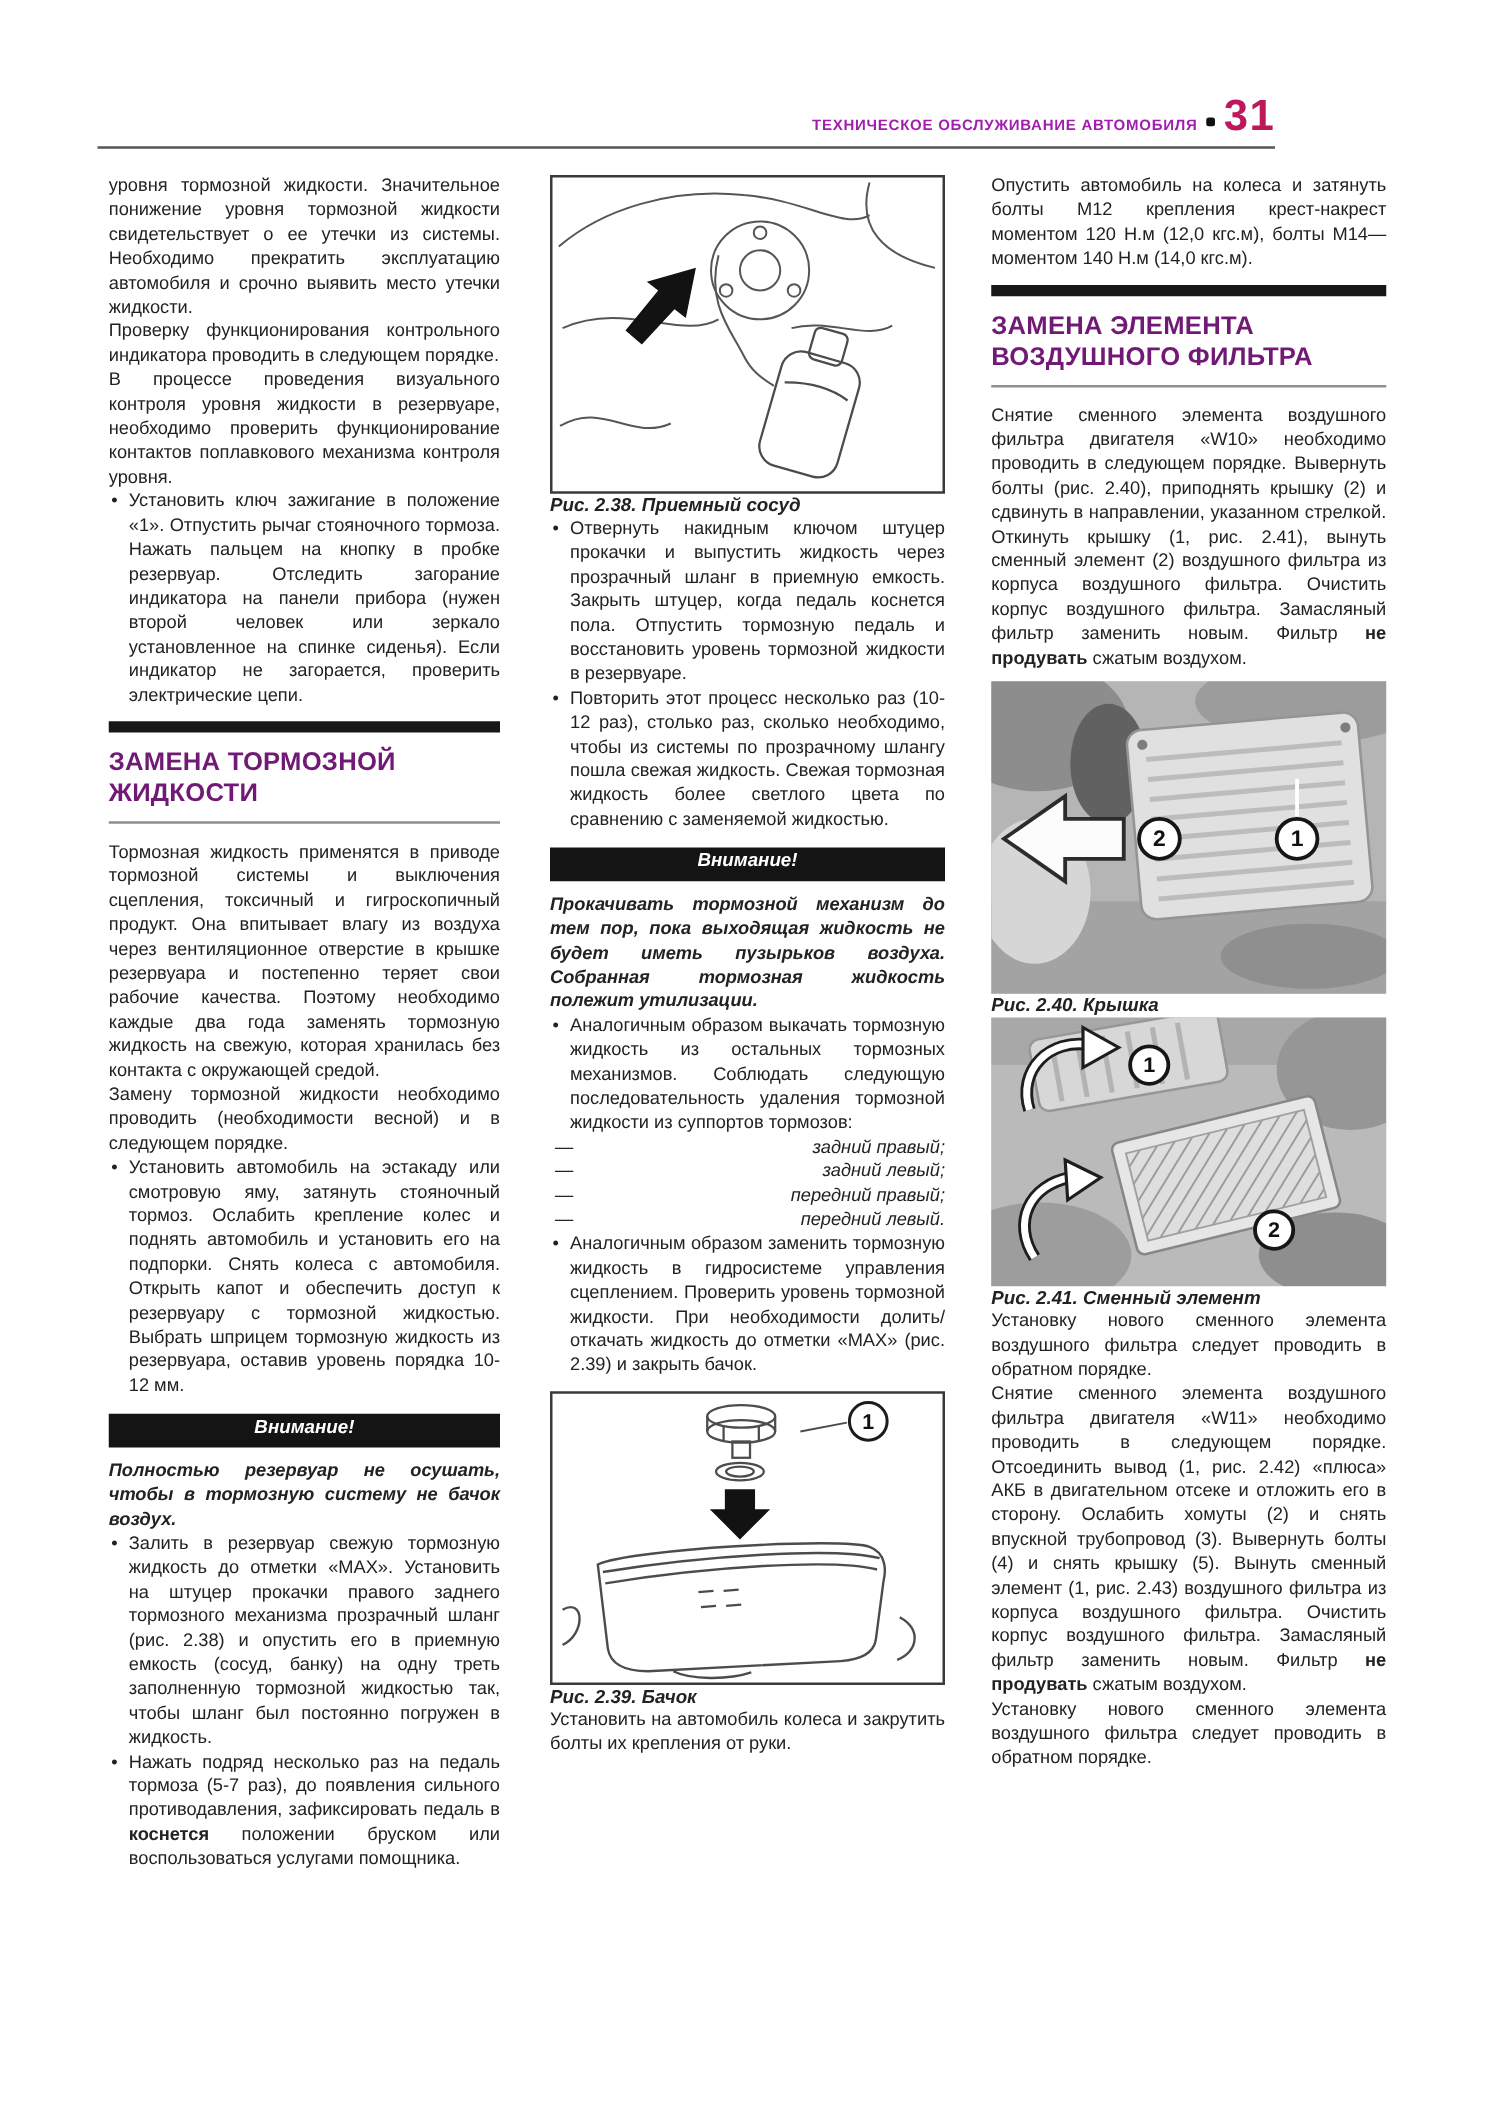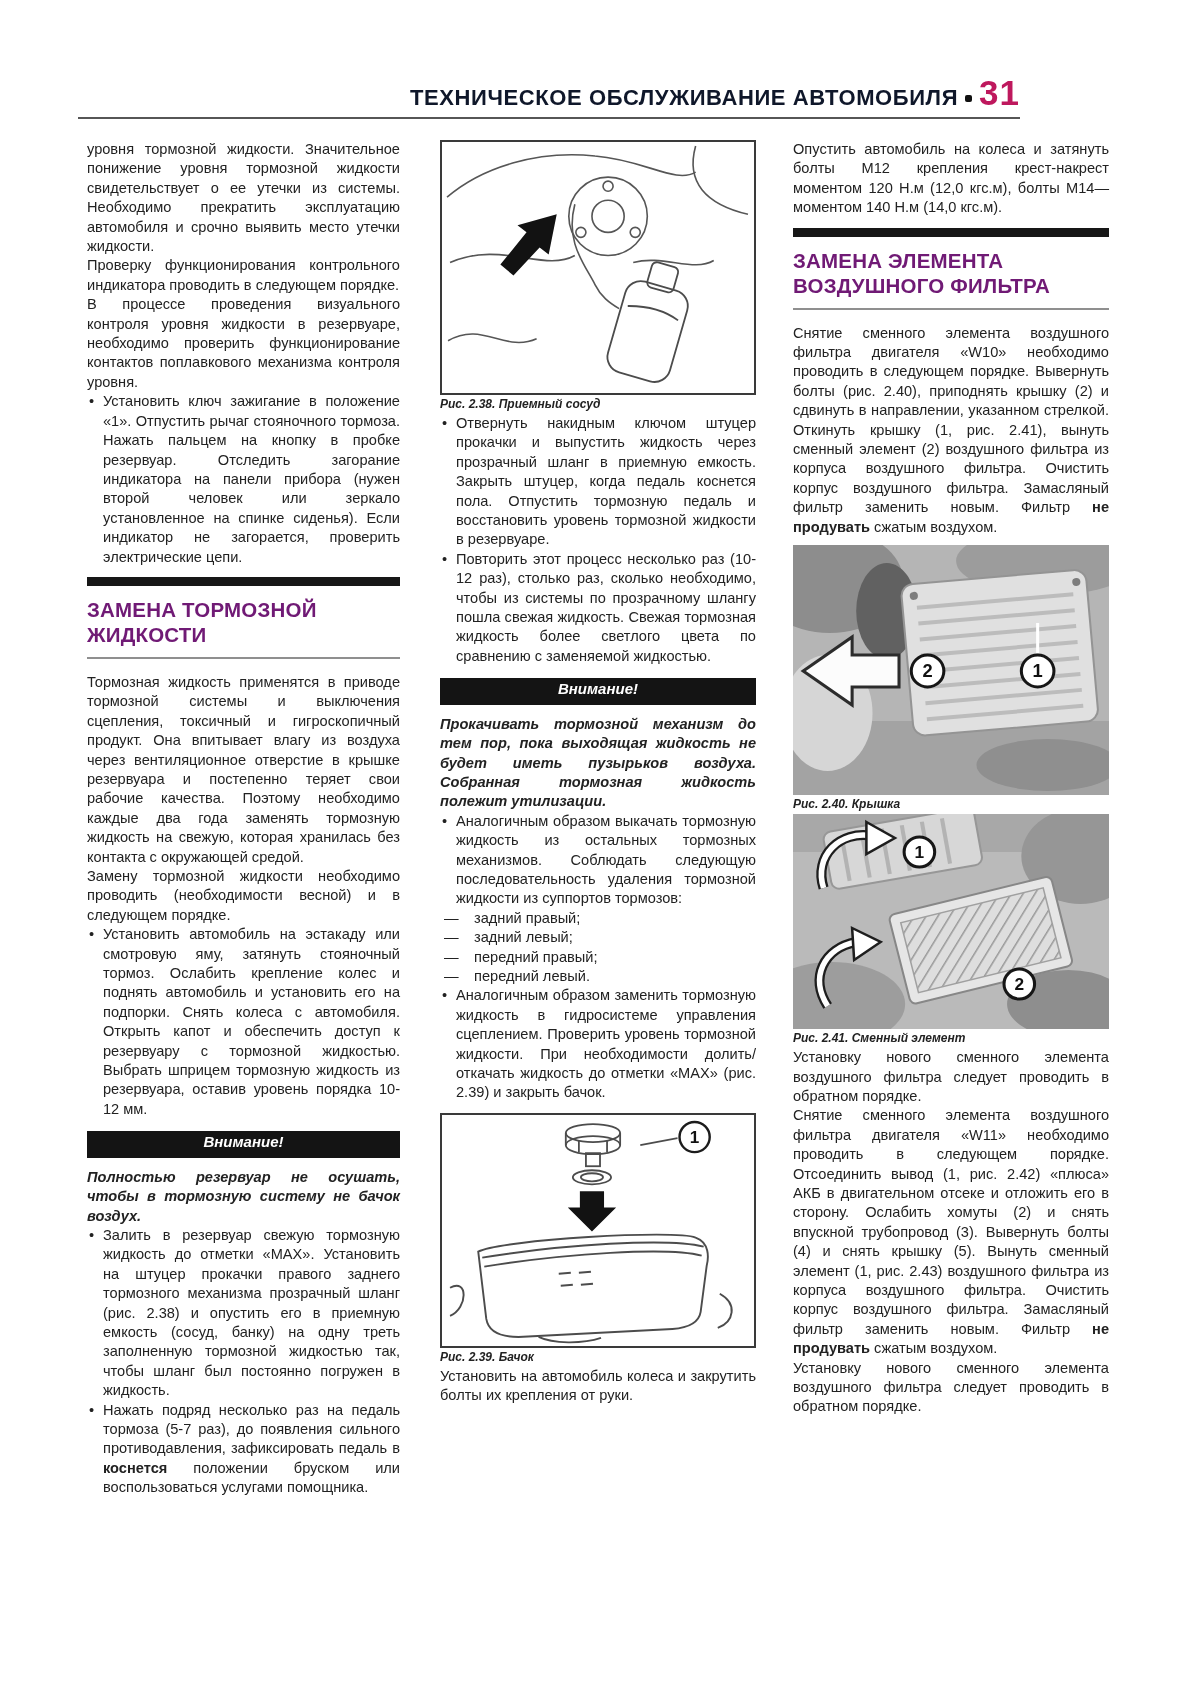--- a/index.html
+++ b/index.html
@@ -12,21 +12,21 @@
     overflow:hidden;
   }
   .page { position:absolute; inset:0; background:#fff; }
 
   
   .page-header {
     position:absolute; top:78px; left:78px; width:942px;
     display:flex; align-items:baseline; justify-content:flex-end;
   }
   .header-title {
-    font-size:22px; font-weight:bold; color:#0f172a; letter-spacing:0.6px;
+    font-size:12px; font-weight:bold; color:#a21caf; letter-spacing:0.6px;
   }
   .header-dot {
     width:7px; height:7px; background:#111; border-radius:2px;
     margin:0 7px; align-self:center; margin-top:8px;
   }
   .page-number { font-size:35px; font-weight:bold; color:#be185d; letter-spacing:1px; line-height:30px; }
   .header-rule {
     position:absolute; top:117px; left:78px; width:942px; height:2px; background:#565656;
   }
 
@@ -37,21 +37,21 @@
   }
   .col-left  { left:87px;  width:313px; }
   .col-mid   { left:440px; width:316px; }
   .col-right { left:793px; width:316px; }
 
   .col p { margin:0; }
 
   .bullet { position:relative; padding-left:16px; }
   .bullet::before { content:"•"; position:absolute; left:2px; top:0; }
 
-  .dash { position:relative; padding-left:34px; text-align:left; }
+  .dash { position:relative; padding-left:34px; text-align:right;font-style:italic; }
   .dash::before { content:"—"; position:absolute; left:4px; top:0; }
 
   
   .sec { margin-top:10px; margin-bottom:14px; }
   .sec-bar { height:9px; background:#171717; margin-bottom:11px; }
   .sec-title {
     font-size:20.5px; line-height:25px; font-weight:bold; color:#701a75;
     text-align:left; letter-spacing:0.2px;
   }
   .sec-rule { height:2px; background:#8f8f8f; margin-top:10px; }
@@ -59,21 +59,21 @@
   
   .warn-bar {
     background:#141414; color:#fff; text-align:center;
     font-weight:bold; font-style:italic; font-size:15px;
     padding:1px 0 6px; margin:12px 0 10px;
   }
   .warn-text { font-weight:bold; font-style:italic; margin-bottom:10px; }
 
   
   .caption {
-    font-weight:bold; font-style:italic; font-size:12px; line-height:19px;
+    font-weight:bold; font-style:italic; font-size:15px; line-height:19px;
     text-align:left; margin:14px 0 10px;
   }
   .fig-frame { border:2px solid #3a3a3a; background:#fff; overflow:hidden; }
   .photo { background:#bdbdbd; overflow:hidden; }
   .fig-frame svg, .photo svg { display:block; width:100%; height:100%; }
 
   .mt8 { margin-top:8px; } .mt10 { margin-top:10px; }
 </style>
 </head>
 <body>

